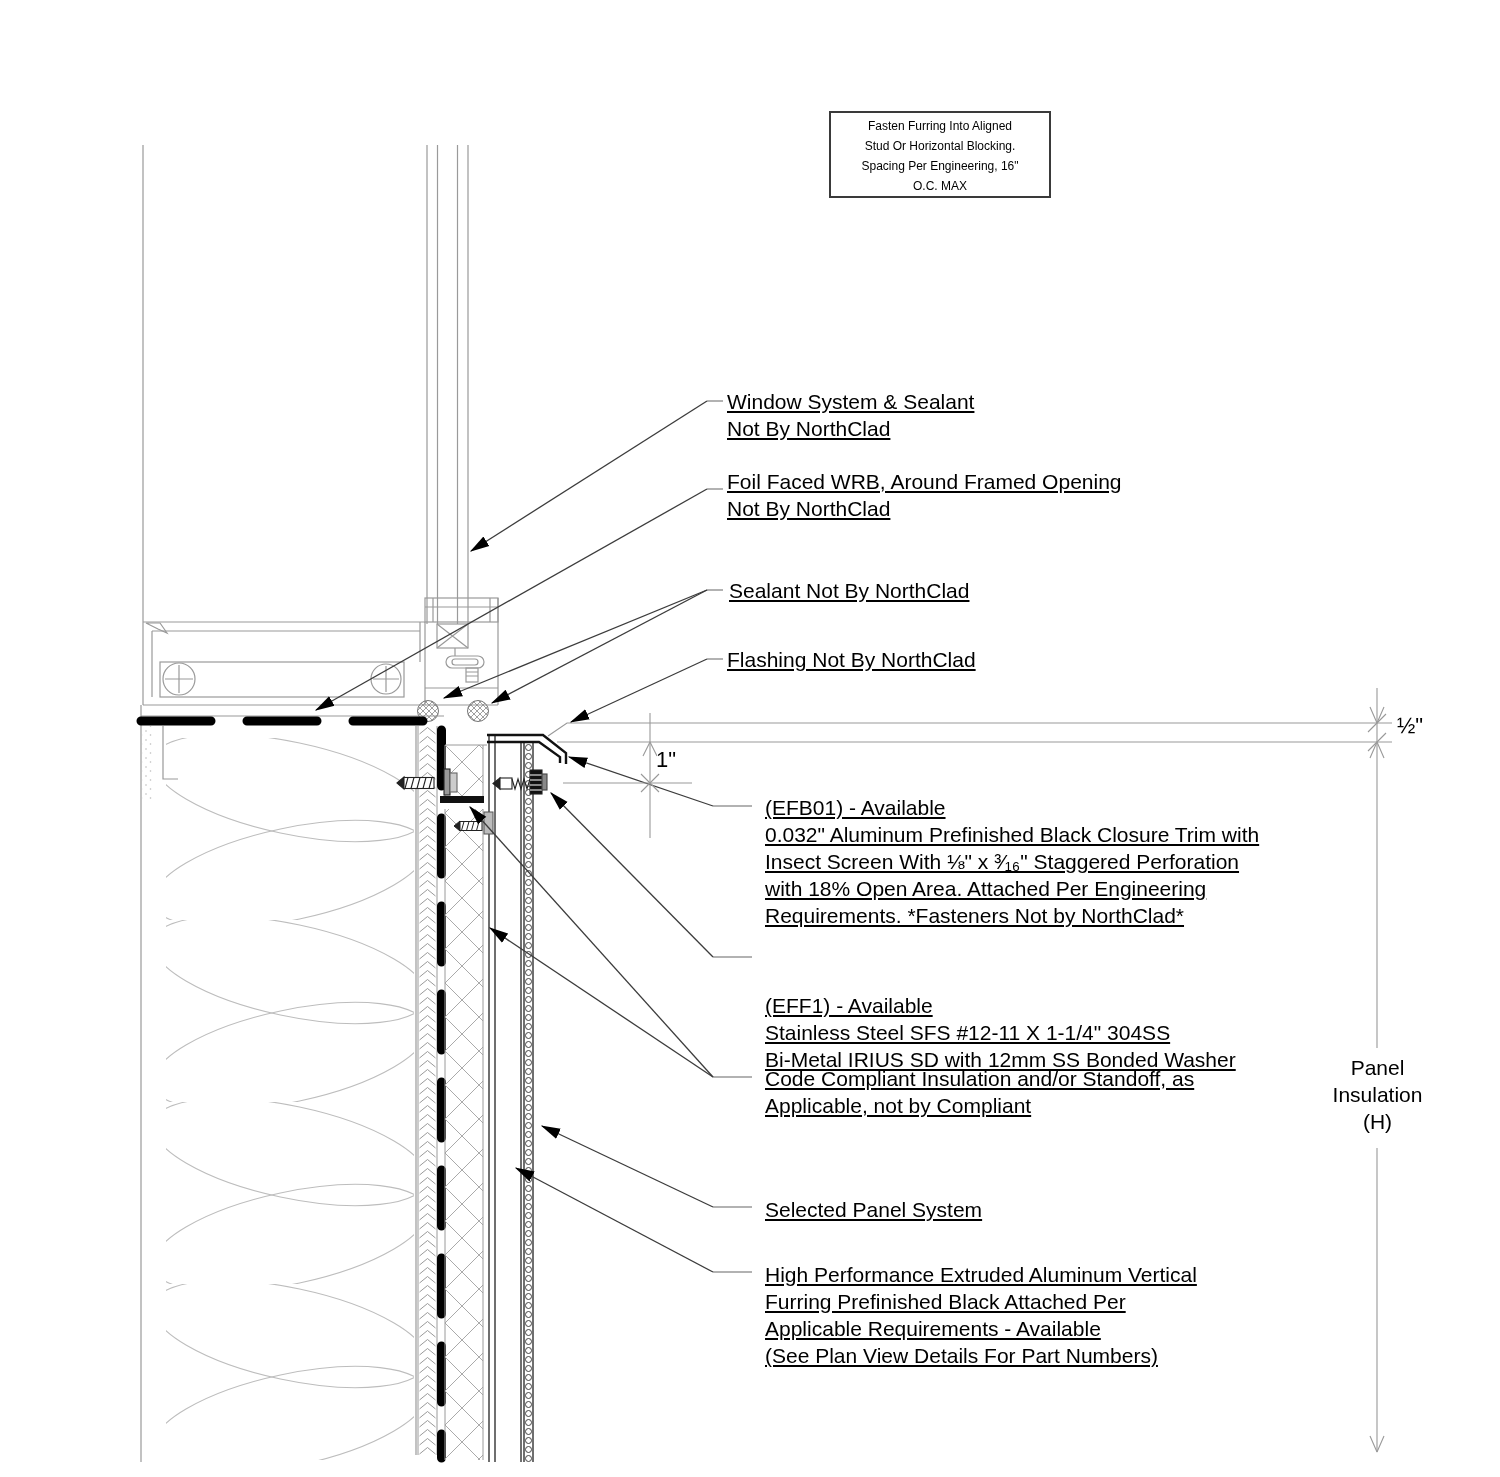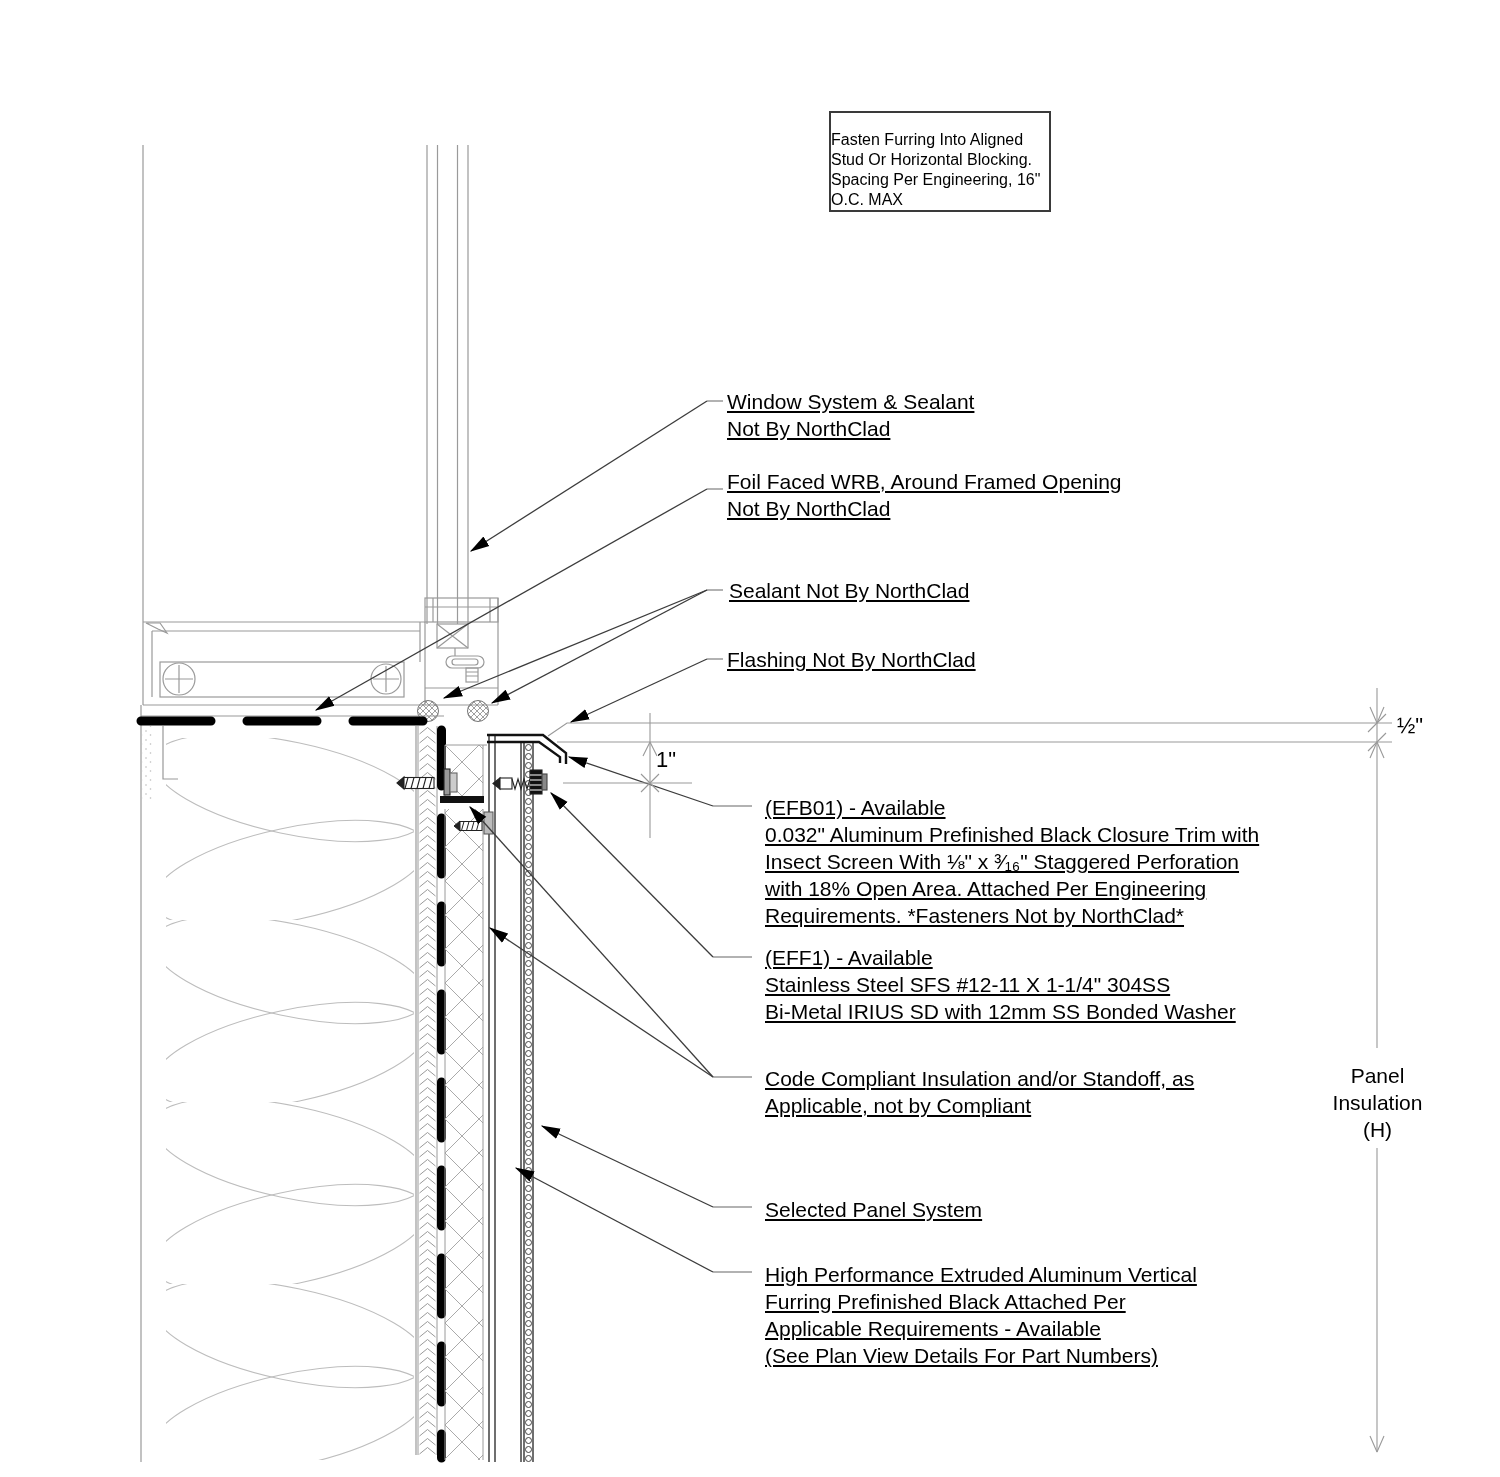--- a/index.html
+++ b/index.html
@@ -5,26 +5,26 @@
   html,body{margin:0;padding:0;background:#ffffff;}
   #stage{
     position:relative;width:1500px;height:1477px;background:#ffffff;overflow:hidden;
     font-family:"Liberation Sans", sans-serif;color:#000;
   }
   #drawing{position:absolute;left:0;top:0;}
   .callout{position:absolute;font-size:21px;line-height:27px;white-space:nowrap;}
   .callout div{white-space:nowrap;text-decoration:underline;}
   .notebox{
     position:absolute;left:829px;top:111px;width:218px;height:80px;
-    border:2px solid #3a3a3a;font-size:16px;line-height:20px;
-    padding-top:17px;box-sizing:content-box;background:#fff;
+    border:2px solid #3a3a3a;text-align:center;font-size:12px;line-height:20px;
+    padding-top:3px;box-sizing:content-box;background:#fff;
   }
   .dimtext{position:absolute;font-size:22px;line-height:26px;white-space:nowrap;}
   .paneldim{position:absolute;left:1307px;top:1054px;width:141px;text-align:center;
-    font-size:21px;line-height:27px;background:#fff;margin-top:8px;}
+    font-size:21px;line-height:27px;background:#fff;}
 </style>
 </head>
 <body>
 
 <div id="stage">
 
 <svg id="drawing" width="1500" height="1477" viewBox="0 0 1500 1477">
   <defs>
     <marker id="arr" viewBox="0 0 12 8" refX="11.2" refY="4" markerWidth="15" markerHeight="10" orient="auto">
       <path d="M12,4 L0,0.6 L0,7.4 Z" fill="#000"></path>
@@ -205,21 +205,21 @@
 </div>
 
 <div class="callout" style="left:765px;top:794px">
   <div>(EFB01) - Available</div>
   <div>0.032" Aluminum Prefinished Black Closure Trim with</div>
   <div>Insect Screen With ⅛" x ³⁄₁₆" Staggered Perforation</div>
   <div>with 18% Open Area. Attached Per Engineering</div>
   <div>Requirements. *Fasteners Not by NorthClad*</div>
 </div>
 
-<div class="callout" style="left:765px;top:944px">
+<div class="callout" style="left:765px;top:992px">
   <div>(EFF1) - Available</div>
   <div>Stainless Steel SFS #12-11 X 1-1/4" 304SS</div>
   <div>Bi-Metal IRIUS SD with 12mm SS Bonded Washer</div>
 </div>
 
 <div class="callout" style="left:765px;top:1065px">
   <div>Code Compliant Insulation and/or Standoff, as</div>
   <div>Applicable, not by Compliant</div>
 </div>
 

